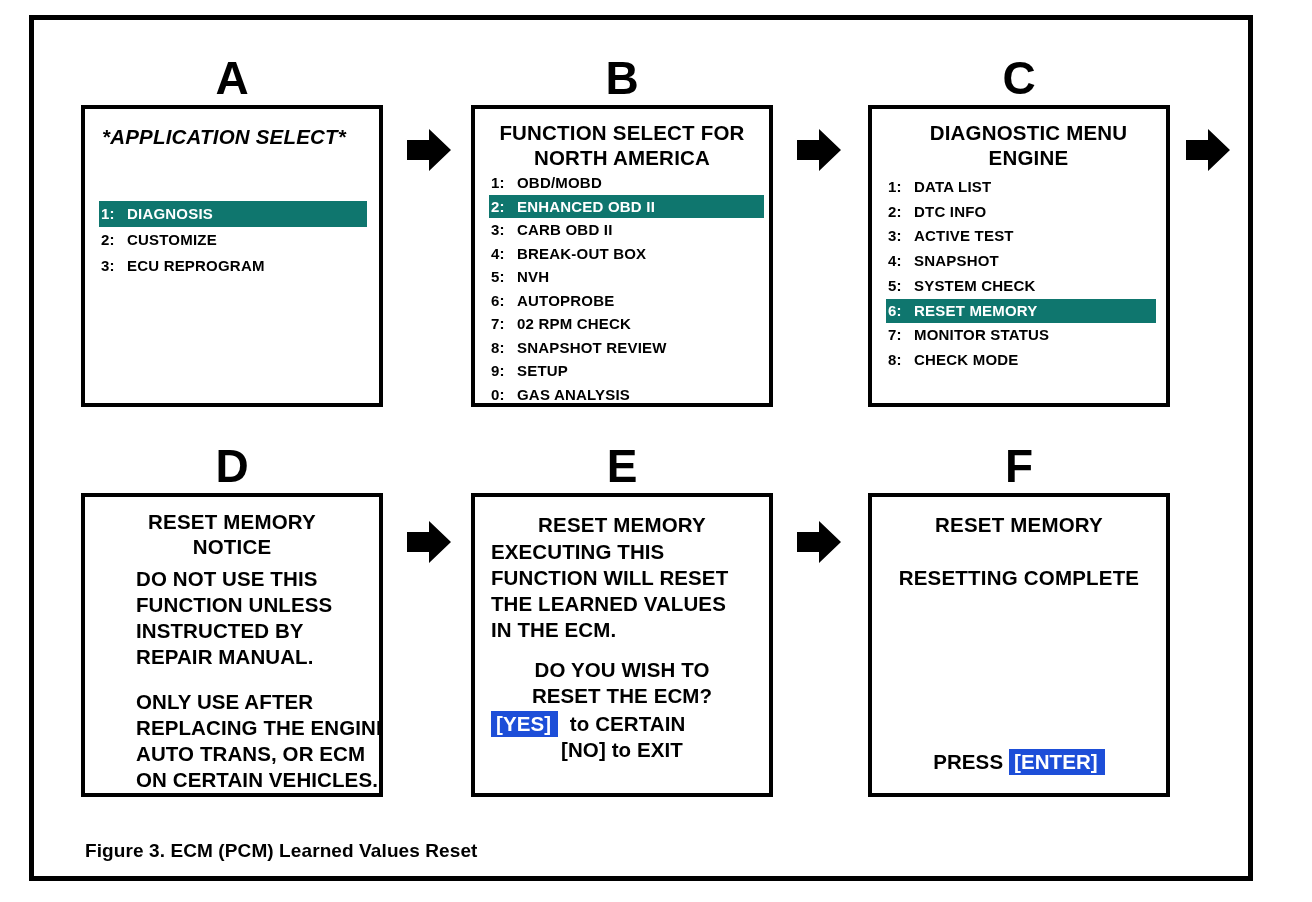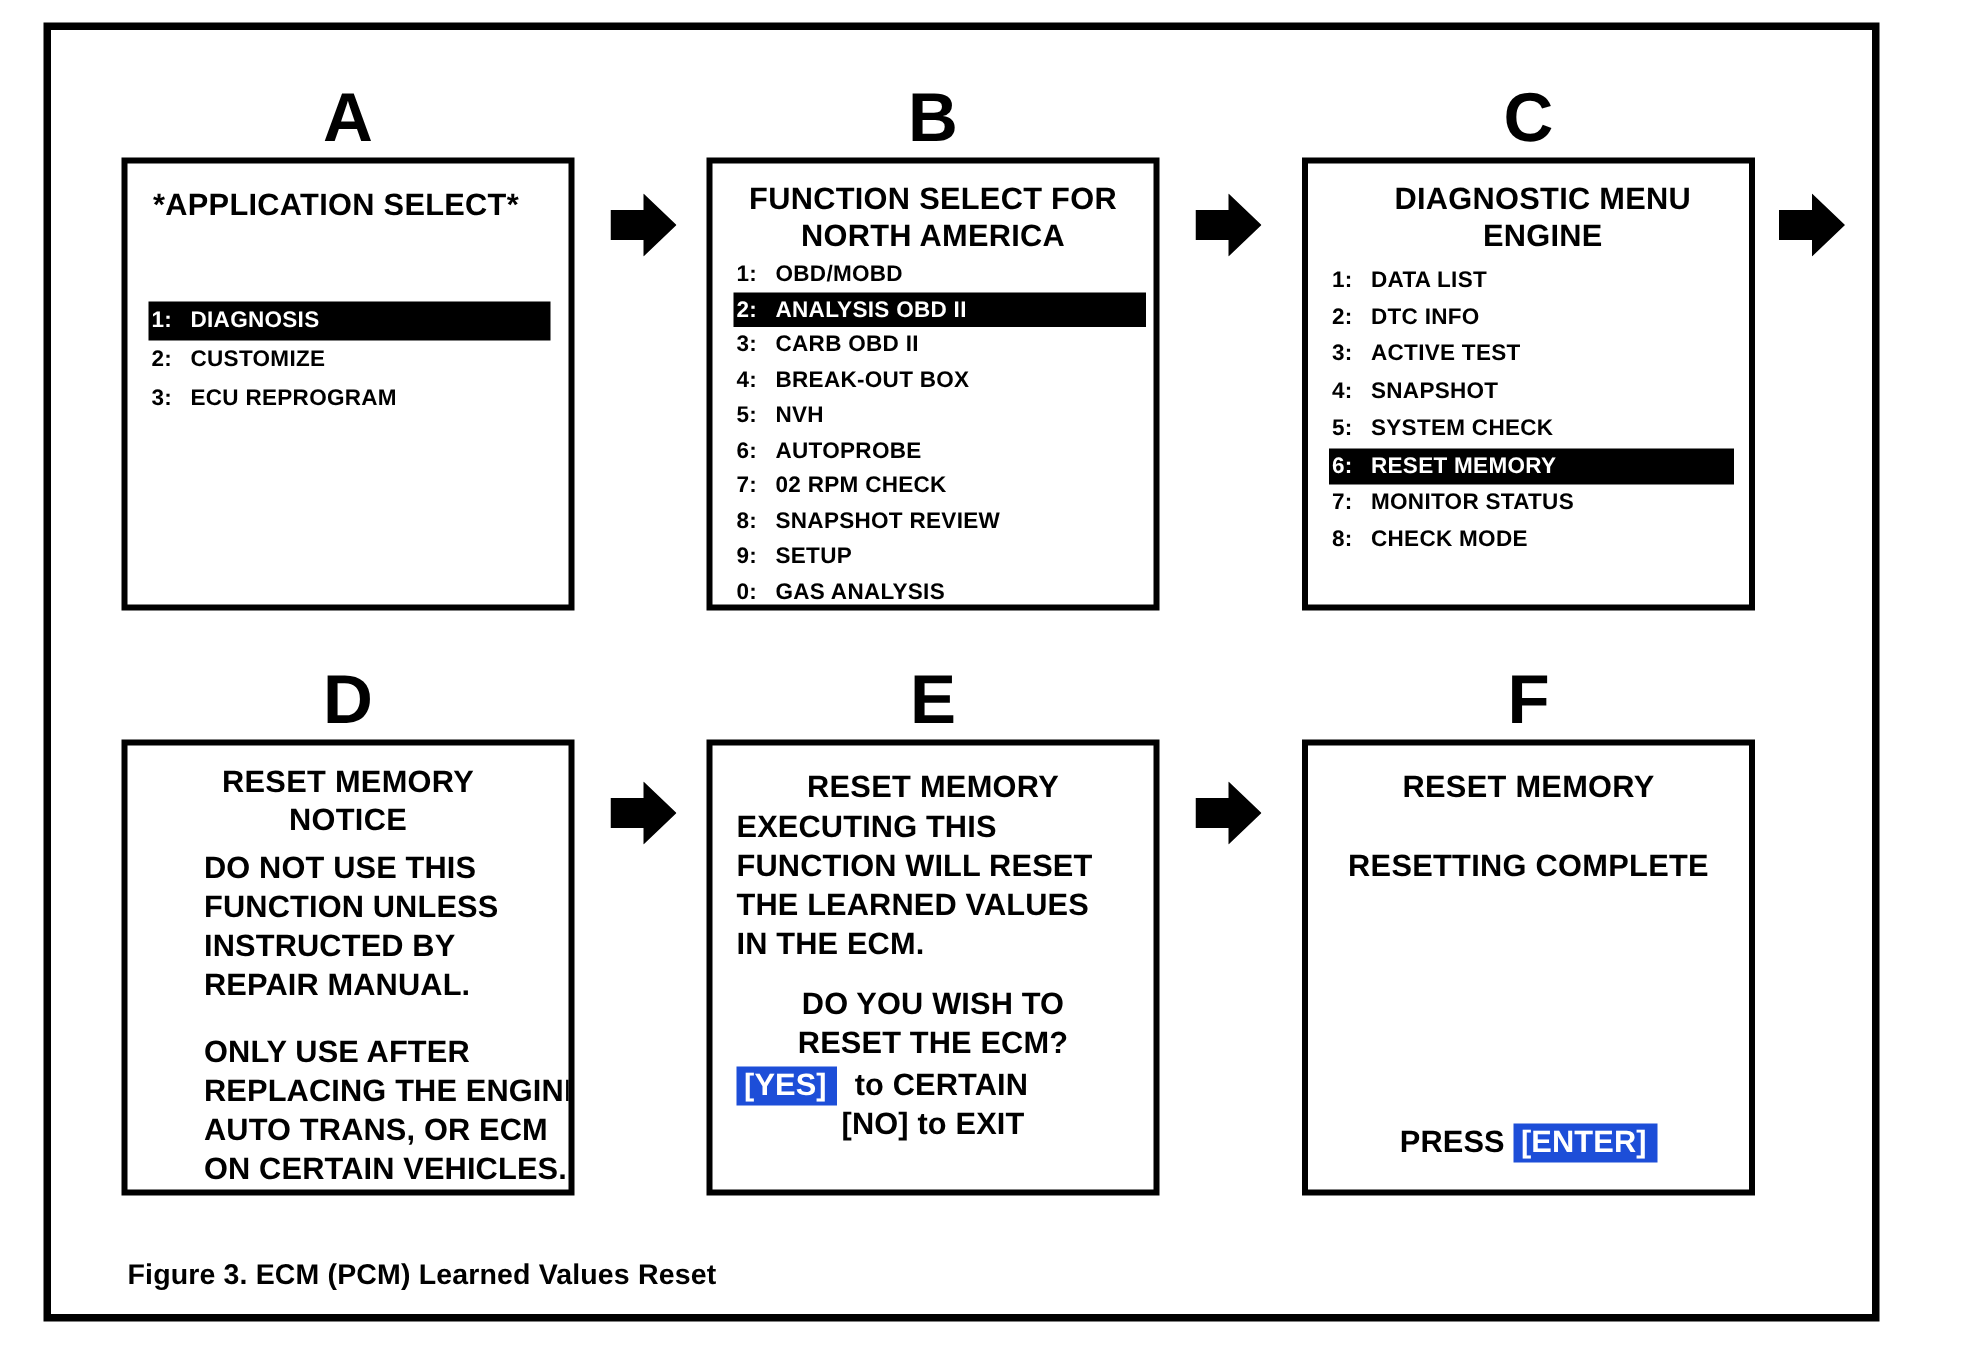--- a/index.html
+++ b/index.html
@@ -77,31 +77,31 @@
   }
   .menu li {
     font-size: 15px;
     font-weight: bold;
     line-height: 23.5px;
     white-space: nowrap;
     letter-spacing: 0.2px;
     padding-left: 2px;
   }
   .menu li.sel {
-    background: #000000;
+    background: #0f766e;
     color: #ffffff;
   }
   .idx {
     display: inline-block;
     min-width: 26px;
   }
 
   
   #screen-a { left: 81px; top: 105px; width: 302px; height: 302px; }
-  #screen-a .scr-title { position: absolute; left: 0; right: 16px; top: 15px; }
+  #screen-a .scr-title { position: absolute; left: 0; right: 16px; top: 15px; font-style: italic; }
   #screen-a .menu { position: absolute; left: 14px; top: 92px; width: 268px; }
   #screen-a .menu li { line-height: 26px; }
 
   
   #screen-b { left: 471px; top: 105px; width: 302px; height: 302px; }
   #screen-b .scr-title { position: absolute; left: 0; right: 0; top: 11px; }
   #screen-b .menu { position: absolute; left: 14px; top: 62px; width: 275px; }
 
   
   #screen-c { left: 868px; top: 105px; width: 302px; height: 302px; }
@@ -191,21 +191,21 @@
   <div class="screen" id="screen-b">
     <div class="scr-title">
       <div>FUNCTION SELECT FOR</div>
       <div>NORTH AMERICA</div>
     </div>
     <ul class="menu">
       <li>
         <span class="idx">1:</span><span>OBD/MOBD</span>
       </li>
       <li class="sel">
-        <span class="idx">2:</span><span>ANALYSIS OBD II</span>
+        <span class="idx">2:</span><span>ENHANCED OBD II</span>
       </li>
       <li>
         <span class="idx">3:</span><span>CARB OBD II</span>
       </li>
       <li>
         <span class="idx">4:</span><span>BREAK-OUT BOX</span>
       </li>
       <li>
         <span class="idx">5:</span><span>NVH</span>
       </li>

